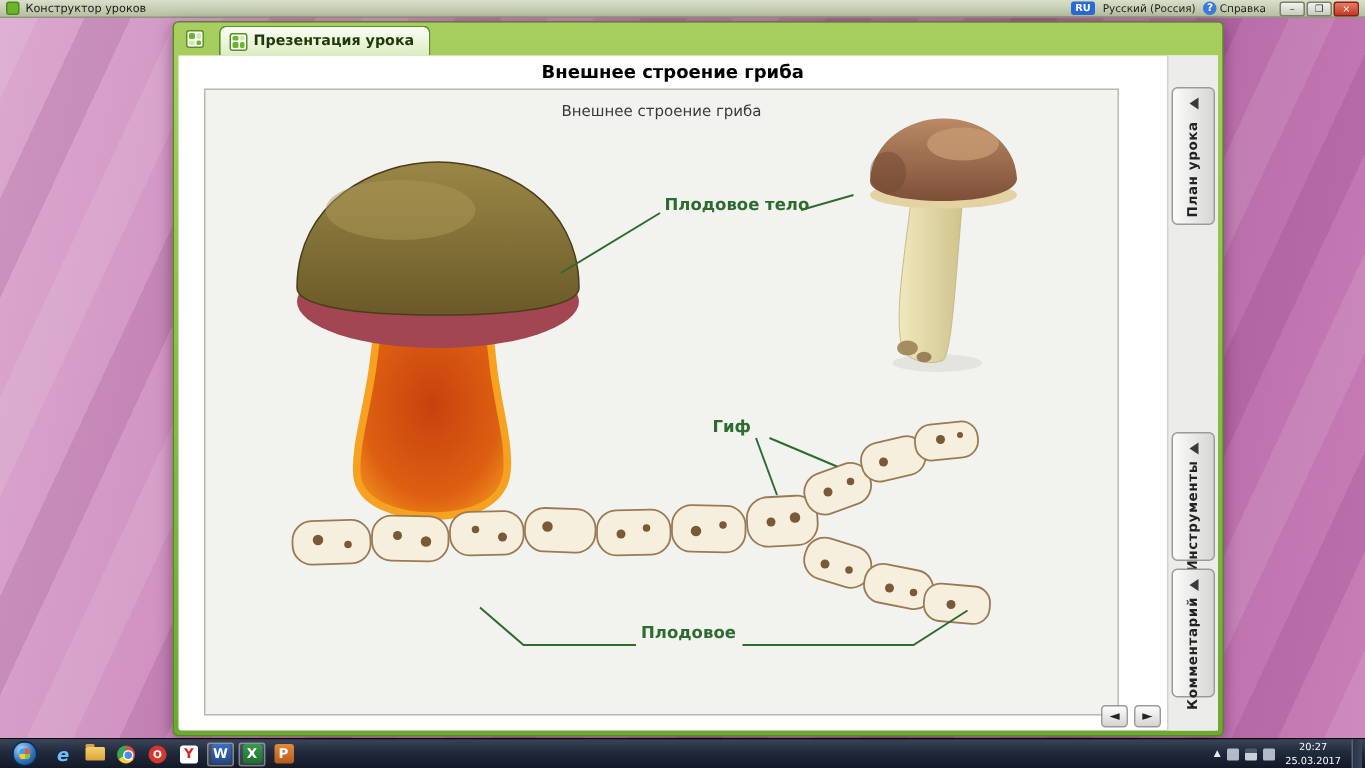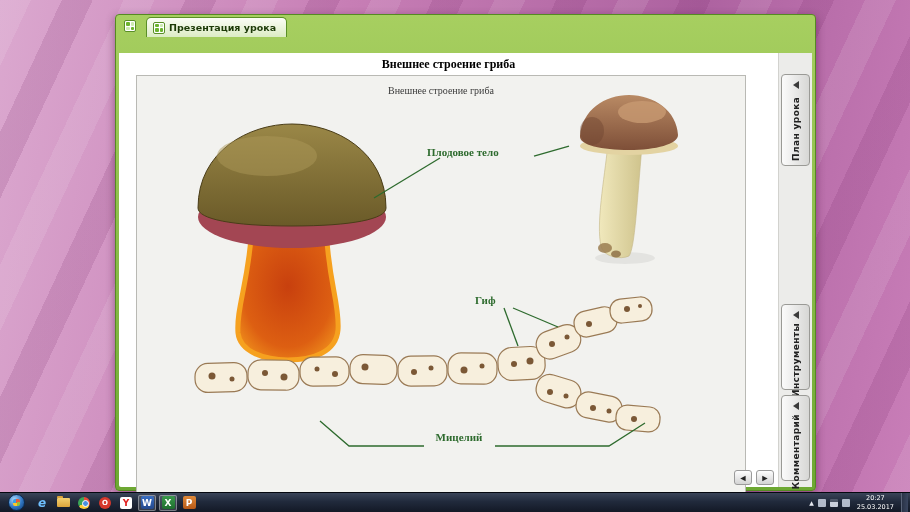--- a/index.html
+++ b/index.html
@@ -39,21 +39,21 @@
     background:linear-gradient(#f2f2f2,#c6cdb8);
     font-size:6.5px; line-height:8px; text-align:center; color:#333; cursor:pointer;
   }
   .win-btn.close { background:linear-gradient(#ea7a62,#c03a24); border-color:#8a2212; color:#fff; }
 
   
   .app-window {
     position:absolute; left:115px; top:14px; width:701px; height:477px;
     background:linear-gradient(#a7cf60,#6da832);
     border:1px solid #558a22; border-radius:4px;
-    padding:38px 3px 3px 3px;
+    padding:22px 3px 3px 3px;
     box-shadow:0 3px 10px rgba(60,0,50,.45);
   }
   .tab-strip-icon {
     position:absolute; top:5px; left:8px; width:12px; height:12px; border-radius:2px;
     background:#fff; border:1px solid #5a8f26;
     display:grid; grid-template:1fr 1fr / 1fr 1fr; gap:1px; padding:1px;
   }
   .tab-strip-icon i { background:#6cb32e; border-radius:1px; }
   .tab-strip-icon i.lt { background:#cdeab0; }
   .app-tab {
@@ -64,36 +64,36 @@
     font-size:9.5px; font-weight:bold; color:#1d3a08; cursor:pointer;
   }
   .tab-icon {
     width:12px; height:12px; border-radius:2px; background:#fff; border:1px solid #5a8f26;
     display:grid; grid-template:1fr 1fr / 1fr 1fr; gap:1px; padding:1px;
   }
   .tab-icon i { background:#6cb32e; border-radius:1px; }
   .tab-icon i.lt { background:#cdeab0; }
 
   .app-body { position:relative; width:100%; height:100%; background:#fff; display:flex; border-radius:0 0 2px 2px; }
-  .content { position:relative; flex:1;font-family:Liberation Serif, serif; }
+  .content { position:relative; flex:1; }
   .slide-title {
     position:absolute; top:4px; left:0; right:0; text-align:center;
     font-size:12px; font-weight:bold; color:#000;
   }
   .slide-panel {
     position:absolute; left:17px; top:22px; width:610px; height:418px;
     background:#f2f2ef; border:1px solid #b9b9b4;
   }
   .slide-subtitle {
     position:absolute; top:9px; left:0; right:0; text-align:center;
     font-size:10px; color:#3a3a3a;
   }
   svg.diagram { position:absolute; left:0; top:0; width:610px; height:418px; }
   .lbl { position:absolute; font-weight:bold; color:#2e6b2e; font-size:11px; white-space:nowrap; }
-  .lbl-fruit { left:290px; top:70px; }
+  .lbl-fruit { left:306px; top:70px; }
   .lbl-hypha { left:338px; top:218px; }
   .lbl-myc  { left:289px; top:355px; width:66px; text-align:center; }
 
   .nav { position:absolute; right:4px; bottom:2px; display:flex; gap:4px; }
   .nav-btn {
     width:18px; height:15px; border:1px solid #9a9a9a; border-radius:3px;
     background:linear-gradient(#fdfdfd,#d4d4d4); color:#222;
     font-size:9px; display:flex; align-items:center; justify-content:center; cursor:pointer;
   }
 
@@ -164,20 +164,37 @@
   .tray-ic { width:8px; height:8px; border-radius:1px; background:#cdd5e4; opacity:.85; cursor:pointer; }
   .tray-ic.net { background:linear-gradient(to top,#e8edf8 60%, rgba(232,237,248,.25) 60%); }
   .clock { font-size:6.5px; line-height:1.3; text-align:center; color:#fff; padding:12px 3px; cursor:pointer; }
   .peek { width:7px; height:20px; border-left:1px solid #5a6478; background:linear-gradient(90deg,#2a3347,#3a465f); cursor:pointer; }
 </style>
 </head>
 <body>
 
 <div class="desktop">
 
+  <div class="titlebar">
+    <span class="tb-appicon"></span>
+    <span>Конструктор уроков</span>
+    <div class="titlebar-right">
+      <span class="lang-badge">RU</span>
+      <span class="lang-text">Русский (Россия)</span>
+      <span class="help-wrap">
+        <span class="help-icon">?</span>
+        <span class="lang-text">Справка</span>
+      </span>
+      <span class="win-controls">
+        <span class="win-btn">–</span>
+        <span class="win-btn">❐</span>
+        <span class="win-btn close">×</span>
+      </span>
+    </div>
+  </div>
 
   <div class="app-window">
     <span class="tab-strip-icon">
         <i></i>
         <i class="lt"></i>
         <i class="lt"></i>
         <i></i>
       </span>
     <div class="app-tab">
       <span class="tab-icon">
@@ -282,21 +299,21 @@
               <path d="M397,80 L432,70"></path>
               <path d="M367,232 L381,270"></path>
               <path d="M376,232 L421,251"></path>
               <path d="M183,345 L212,370 L287,370"></path>
               <path d="M358,370 L472,370 L508,347"></path>
             </g>
           </svg>
 
           <div class="lbl lbl-fruit">Плодовое тело</div>
           <div class="lbl lbl-hypha">Гиф</div>
-          <div class="lbl lbl-myc">Мицелий</div>
+          <div class="lbl lbl-myc">Плодовое</div>
         </div>
 
         <div class="nav">
           <div class="nav-btn">◄</div>
           <div class="nav-btn">►</div>
         </div>
       </div>
 
       <div class="side-rail">
         <div class="v-tab vt1">

